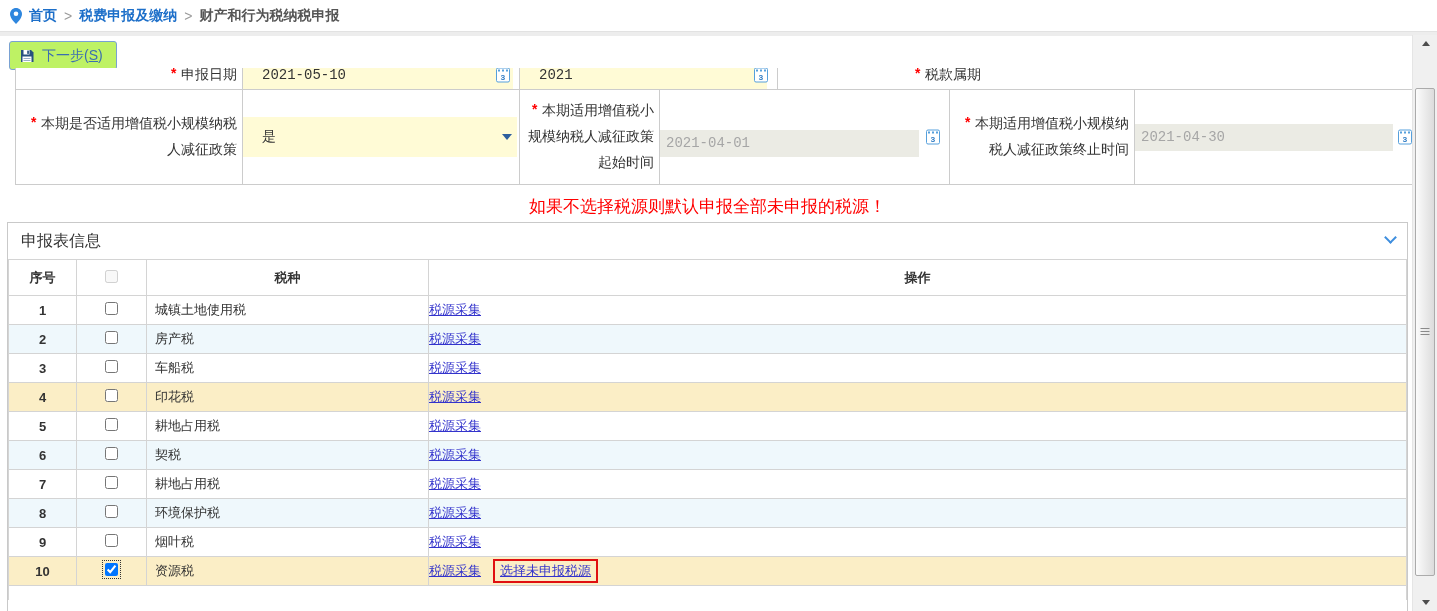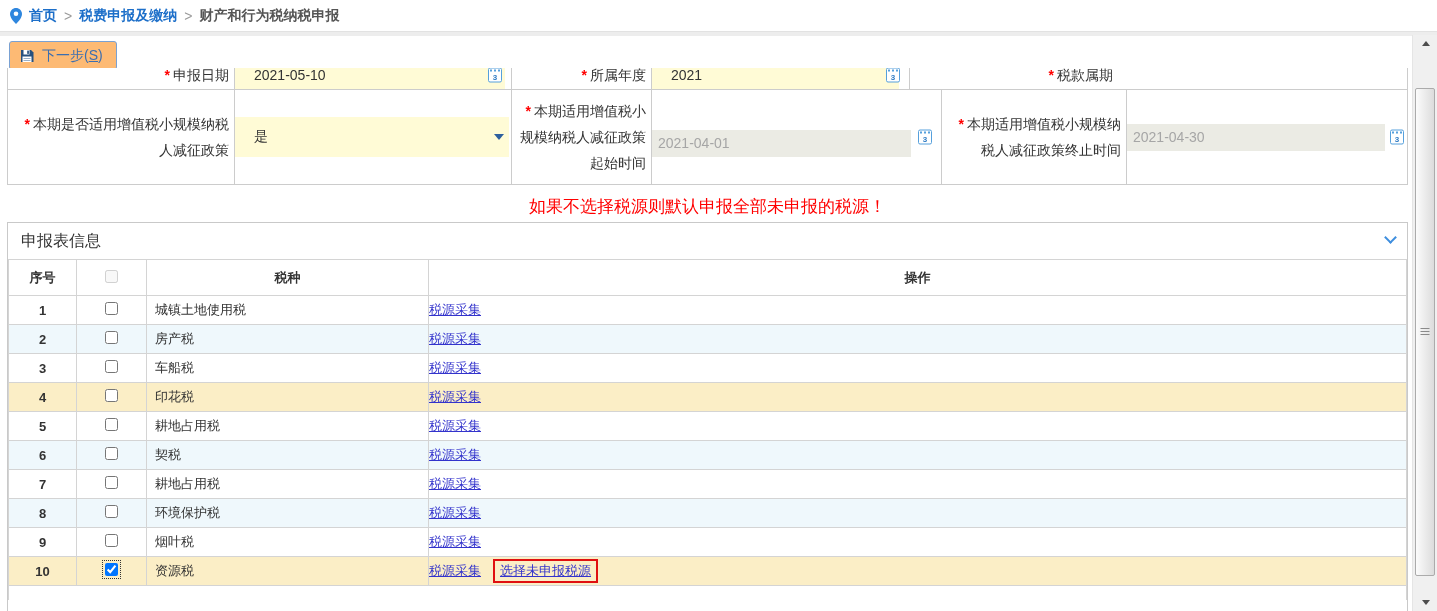--- a/index.html
+++ b/index.html
@@ -14,27 +14,27 @@
     font-size:14px; font-weight:bold; background:#fff; }
   .crumb-link { color:#1d6fc9; text-decoration:none; cursor:pointer; }
   .crumb-sep { color:#9a9a9a; font-weight:normal; }
   .crumb-current { color:#555; }
   .band { position:absolute; top:31px; left:0; width:100%; height:5px;
     background:#ededed; border-top:1px solid #e2e2e2; }
   
   .content { position:absolute; top:36px; left:7px; width:1401px; height:575px; background:#fff; }
   
   .next-btn { position:absolute; top:5px; left:2px; height:29px;
-    border:1px solid #79a1d3; border-radius:3px; background:#fdba74;
+    border:1px solid #79a1d3; border-radius:3px; background:#bef264;
     display:flex; align-items:center; gap:7px; padding:0 13px 0 9px;
     font-size:14px; color:#3b6eb0; cursor:pointer; font-family:inherit; }
   .uline { text-decoration:underline; }
   
-  .form-table { position:absolute; top:32px; left:0; width:1401px;
-    border-left:1px solid #ccc; border-right:1px solid #ccc; background:#fff; }
+  .form-table { position:absolute; top:32px; left:8px; width:1401px;
+    border-left:1px solid #ccc; border-right:1px solid #ccc; background:#fff;font-family:Liberation Mono, monospace; }
   .frow { display:flex; border-bottom:1px solid #ccc; }
   .frow1 { height:22px; overflow:hidden; }
   .frow1 .fcell { height:30px; margin-top:-8px; }
   .frow2 { height:95px; }
   .fcell { display:flex; align-items:center; position:relative; }
   .fcell + .fcell { border-left:1px solid #ccc; }
   .flabel { justify-content:flex-end; text-align:right; padding:0 5px; font-size:14px; }
   .flabel .lbl { line-height:26px; }
   .req { color:#f00; font-weight:bold; margin-right:3px; }
   .ffield { padding:0; }
@@ -141,23 +141,20 @@
         <span class="lbl"><span class="req">*</span><span>申报日期</span></span>
       </div>
       <div class="fcell ffield" style="width:277px;">
         <div class="yfield mr-sm">
             <span>2021-05-10</span>
           </div>
         <span class="cal-icon cal-abs">
             <span class="cal-day">3</span>
           </span>
       </div>
-      <div class="fcell flabel" style="width:140px;">
-        <span class="lbl"><span class="req">*</span><span>所属年度</span></span>
-      </div>
       <div class="fcell ffield" style="width:258px;">
         <div class="yfield mr-md">
             <span>2021</span>
           </div>
         <span class="cal-icon cal-abs">
             <span class="cal-day">3</span>
           </span>
       </div>
       <div class="fcell flabel" style="width:209px;">
         <span class="lbl"><span class="req">*</span><span>税款属期</span></span>

